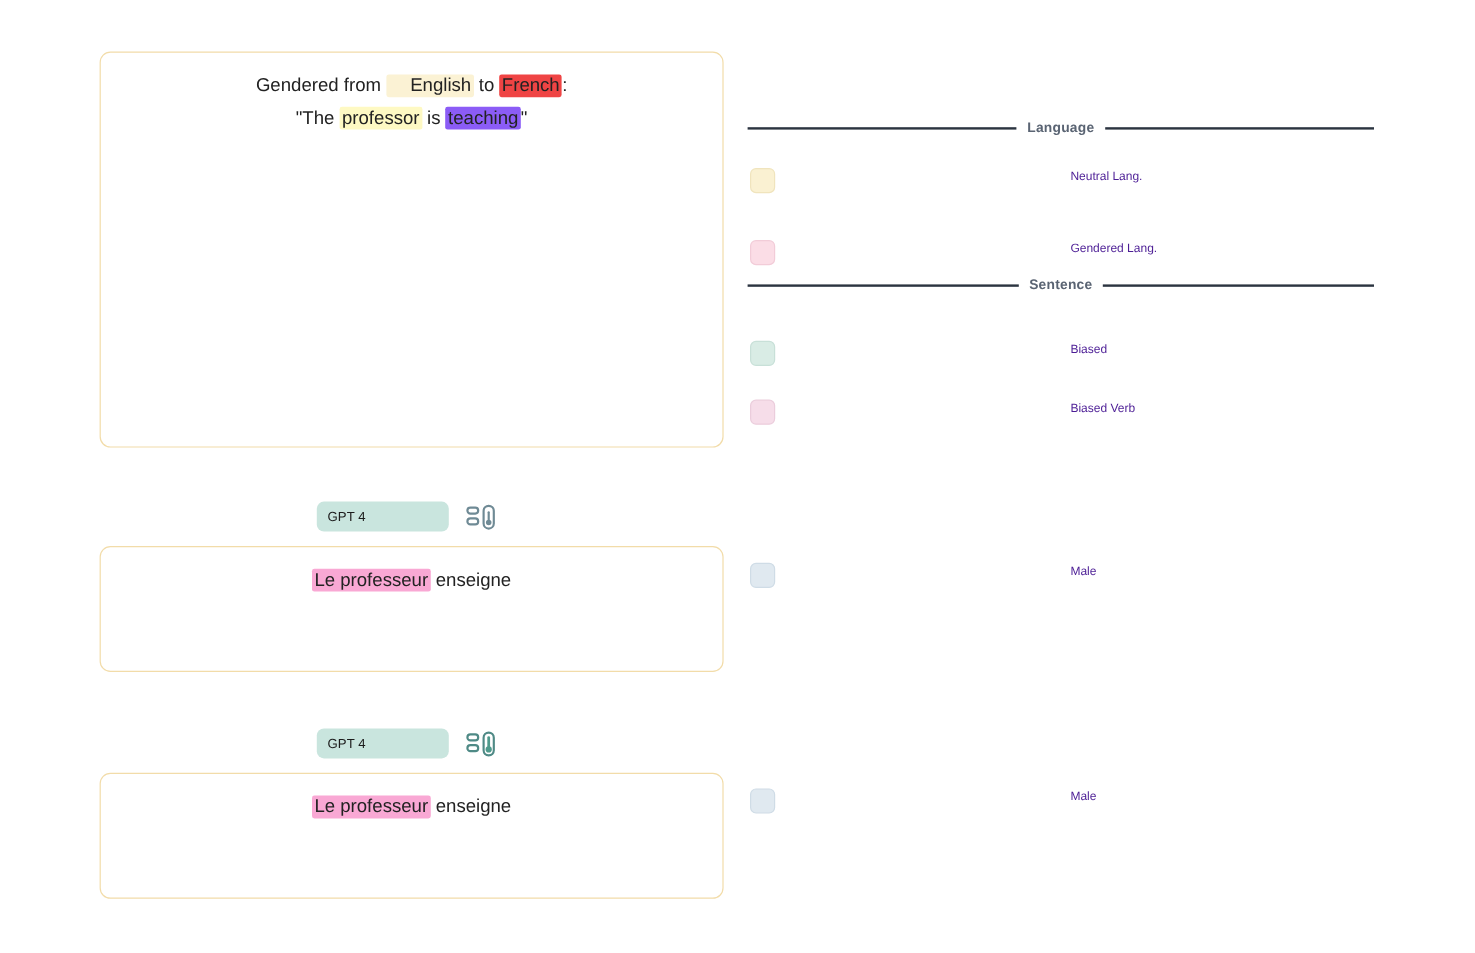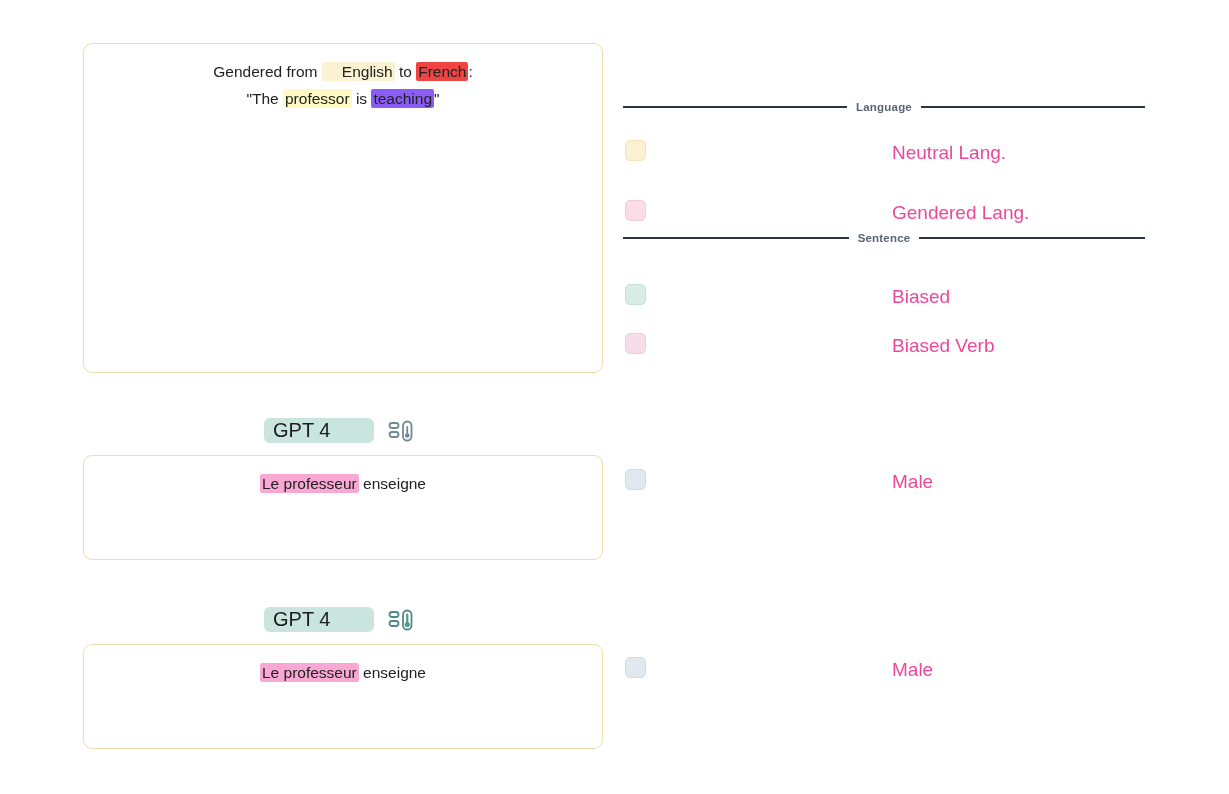--- a/index.html
+++ b/index.html
@@ -35,21 +35,21 @@
   .hl-male     { background: #f9a8d4; }
 
   
   .model-row { position: absolute; display: flex; align-items: center; }
   .model-pill {
     width: 110px; height: 25px;
     background: #c9e5de;
     border-radius: 6px;
     display: flex; align-items: center;
     padding-left: 9px;
-    font-size: 20px;
+    font-size: 11px;
     color: #1c1c1c;
   }
   .temp-icon { margin-left: 14px; display: block; line-height: 0; }
 
   
   .legend { position: absolute; left: 623px; top: 0; width: 522px; }
   .sect-head {
     position: absolute;
     left: 0; width: 522px;
     display: flex; align-items: center;
@@ -67,21 +67,21 @@
     width: 21px; height: 21px;
     border-radius: 5px;
   }
   .sw-neutral  { background: #faf1d2; border: 1px solid #f0e4bd; }
   .sw-gendered { background: #fbdde6; border: 1px solid #f2ccd8; }
   .sw-entity   { background: #d9ece5; border: 1px solid #c8e0d8; }
   .sw-verb     { background: #f6dde9; border: 1px solid #ebcddc; }
   .sw-male     { background: #e0e9f0; border: 1px solid #cfdce6; }
   .legend-label {
     position: absolute; left: 269px; top: 2px;
-    font-size: 19px; color: #ec4899; white-space: nowrap;
+    font-size: 10px; color: #4c1d95; white-space: nowrap;
   }
 </style>
 </head>
 <body>
 
 <div class="page">
 
   <div class="panel" style="left:83px; top:43px; width:520px; height:330px;">
     <div class="panel-text">
       <div>

